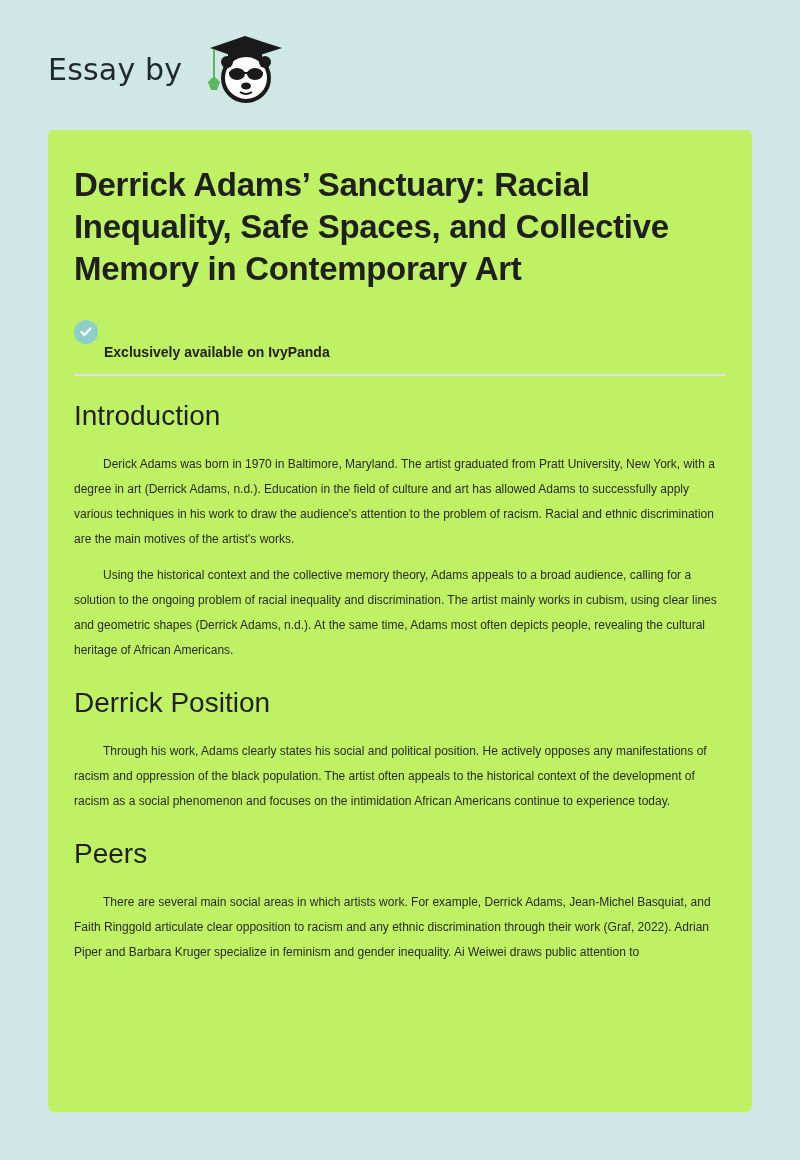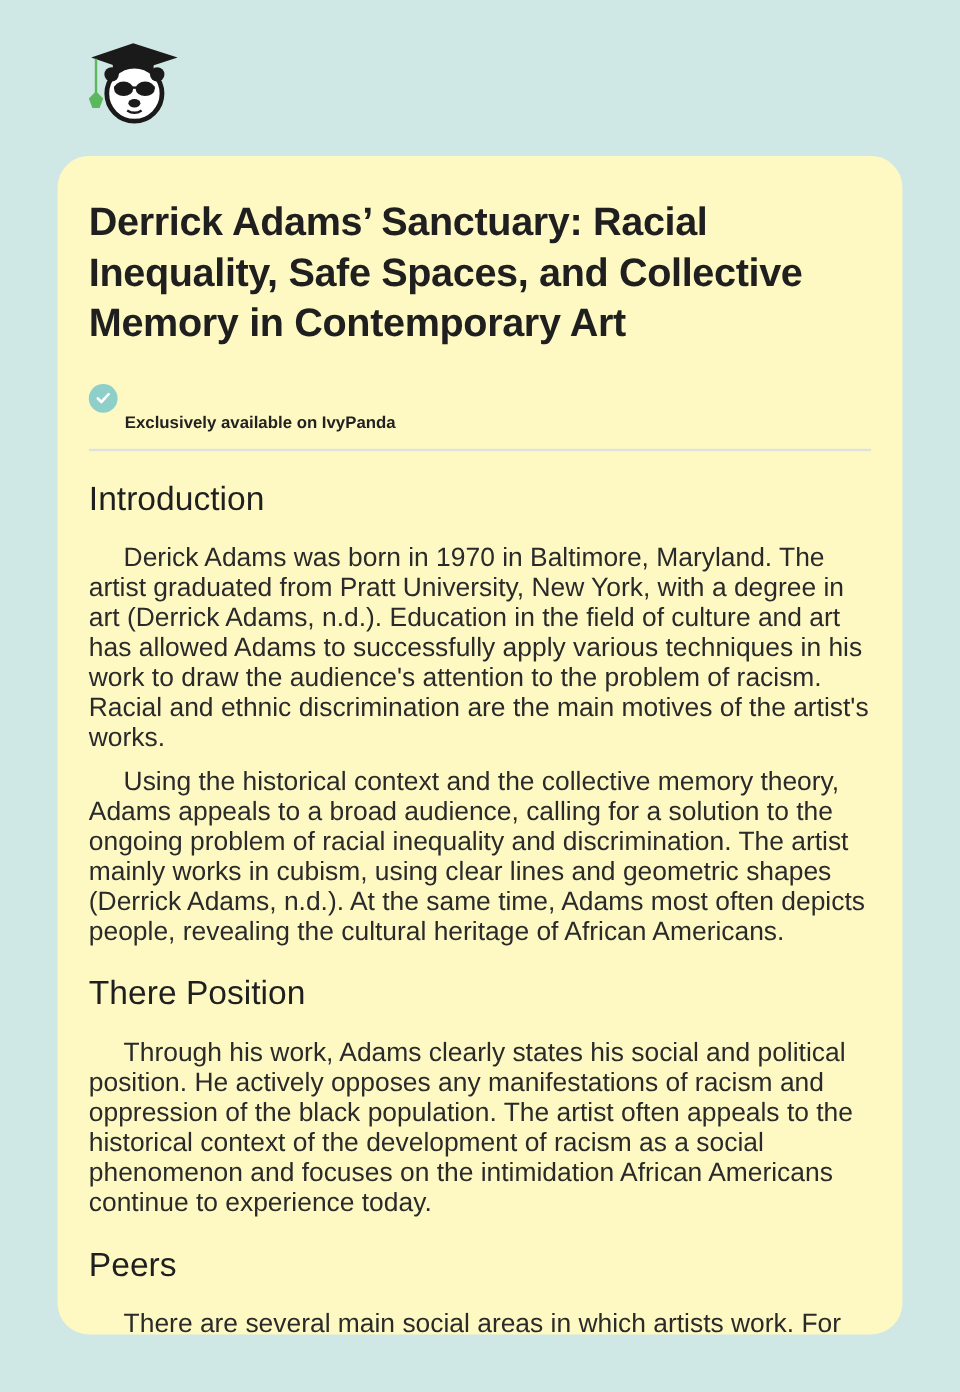--- a/index.html
+++ b/index.html
@@ -22,51 +22,52 @@
   .logo { margin-left: 18px; margin-right: 6px; width: 90px; height: 70px; }
   .brand-name {
     font-family: "DejaVu Serif", serif; font-weight: bold;
     font-size: 29px; color: #1a1a1a;
   }
   .brand-reg { font-size: 14px; vertical-align: super; font-family: "DejaVu Sans", sans-serif; font-weight: bold; }
 
   .card {
     position: absolute; left: 48px; top: 130px;
     width: 704px; height: 982px;
-    background: #fef9c3; border-radius: 26px;
+    background: #bef264; border-radius: 6px;
     overflow: hidden;
   }
   .inner { padding: 34px 26px 0 26px; }
   h1 {
     margin: 0; font-size: 33px; line-height: 42px;
     font-weight: bold; color: #1f1f1f;
     letter-spacing: -0.3px;
   }
   .badge { display: flex; align-items: center; margin-top: 14px; }
   .badge-check {
     width: 24px; height: 24px; border-radius: 50%;
     background: #8ecfc9; display: flex; align-items: center; justify-content: center;
   }
   .badge-text { margin-left: 6px; font-size: 14px; font-weight: bold; color: #222; margin-top: 40px; }
   .divider { margin-top: 14px; height: 2px; background: #e1e1e1; }
   h2 {
     margin: 22px 0 0 0; font-size: 28px; line-height: 36px;
     font-weight: normal; color: #1f1f1f;
   }
   p {
-    margin: 0; font-size: 22px; line-height: 25px; color: #2a2a2a;
+    margin: 0; font-size: 12px; line-height: 25px; color: #2a2a2a;
     text-indent: 29px;
   }
   .sec p + p { margin-top: 11px; }
   .sec p.first { margin-top: 18px; }
 </style>
 </head>
 <body>
 
 <div class="brand">
+  <span class="brand-prefix">Essay by</span>
   <svg class="logo" viewBox="0 0 90 70">
 
     <polygon points="10,14 45,2 82,14 45,26" fill="#1a1a1a"></polygon>
     <rect x="28" y="16" width="34" height="10" fill="#1a1a1a"></rect>
 
     <line x1="14" y1="15" x2="14" y2="46" stroke="#5cb85c" stroke-width="2"></line>
     <path d="M8,48 L14,42 L20,48 L17,56 L11,56 Z" fill="#5cb85c"></path>
 
     <circle cx="46" cy="44" r="23" fill="#fff" stroke="#1a1a1a" stroke-width="4"></circle>
     <circle cx="27" cy="28" r="6" fill="#1a1a1a"></circle>
@@ -95,21 +96,21 @@
 
     <div class="divider"></div>
 
     <section class="sec">
       <h2>Introduction</h2>
       <p class="first">Derick Adams was born in 1970 in Baltimore, Maryland. The artist graduated from Pratt University, New York, with a degree in art (Derrick Adams, n.d.). Education in the field of culture and art has allowed Adams to successfully apply various techniques in his work to draw the audience's attention to the problem of racism. Racial and ethnic discrimination are the main motives of the artist's works.</p>
       <p>Using the historical context and the collective memory theory, Adams appeals to a broad audience, calling for a solution to the ongoing problem of racial inequality and discrimination. The artist mainly works in cubism, using clear lines and geometric shapes (Derrick Adams, n.d.). At the same time, Adams most often depicts people, revealing the cultural heritage of African Americans.</p>
     </section>
 
     <section class="sec">
-      <h2>There Position</h2>
+      <h2>Derrick Position</h2>
       <p class="first">Through his work, Adams clearly states his social and political position. He actively opposes any manifestations of racism and oppression of the black population. The artist often appeals to the historical context of the development of racism as a social phenomenon and focuses on the intimidation African Americans continue to experience today.</p>
     </section>
 
     <section class="sec">
       <h2>Peers</h2>
       <p class="first">There are several main social areas in which artists work. For example, Derrick Adams, Jean-Michel Basquiat, and Faith Ringgold articulate clear opposition to racism and any ethnic discrimination through their work (Graf, 2022). Adrian Piper and Barbara Kruger specialize in feminism and gender inequality. Ai Weiwei draws public attention to</p>
     </section>
   </div>
 </div>
 

